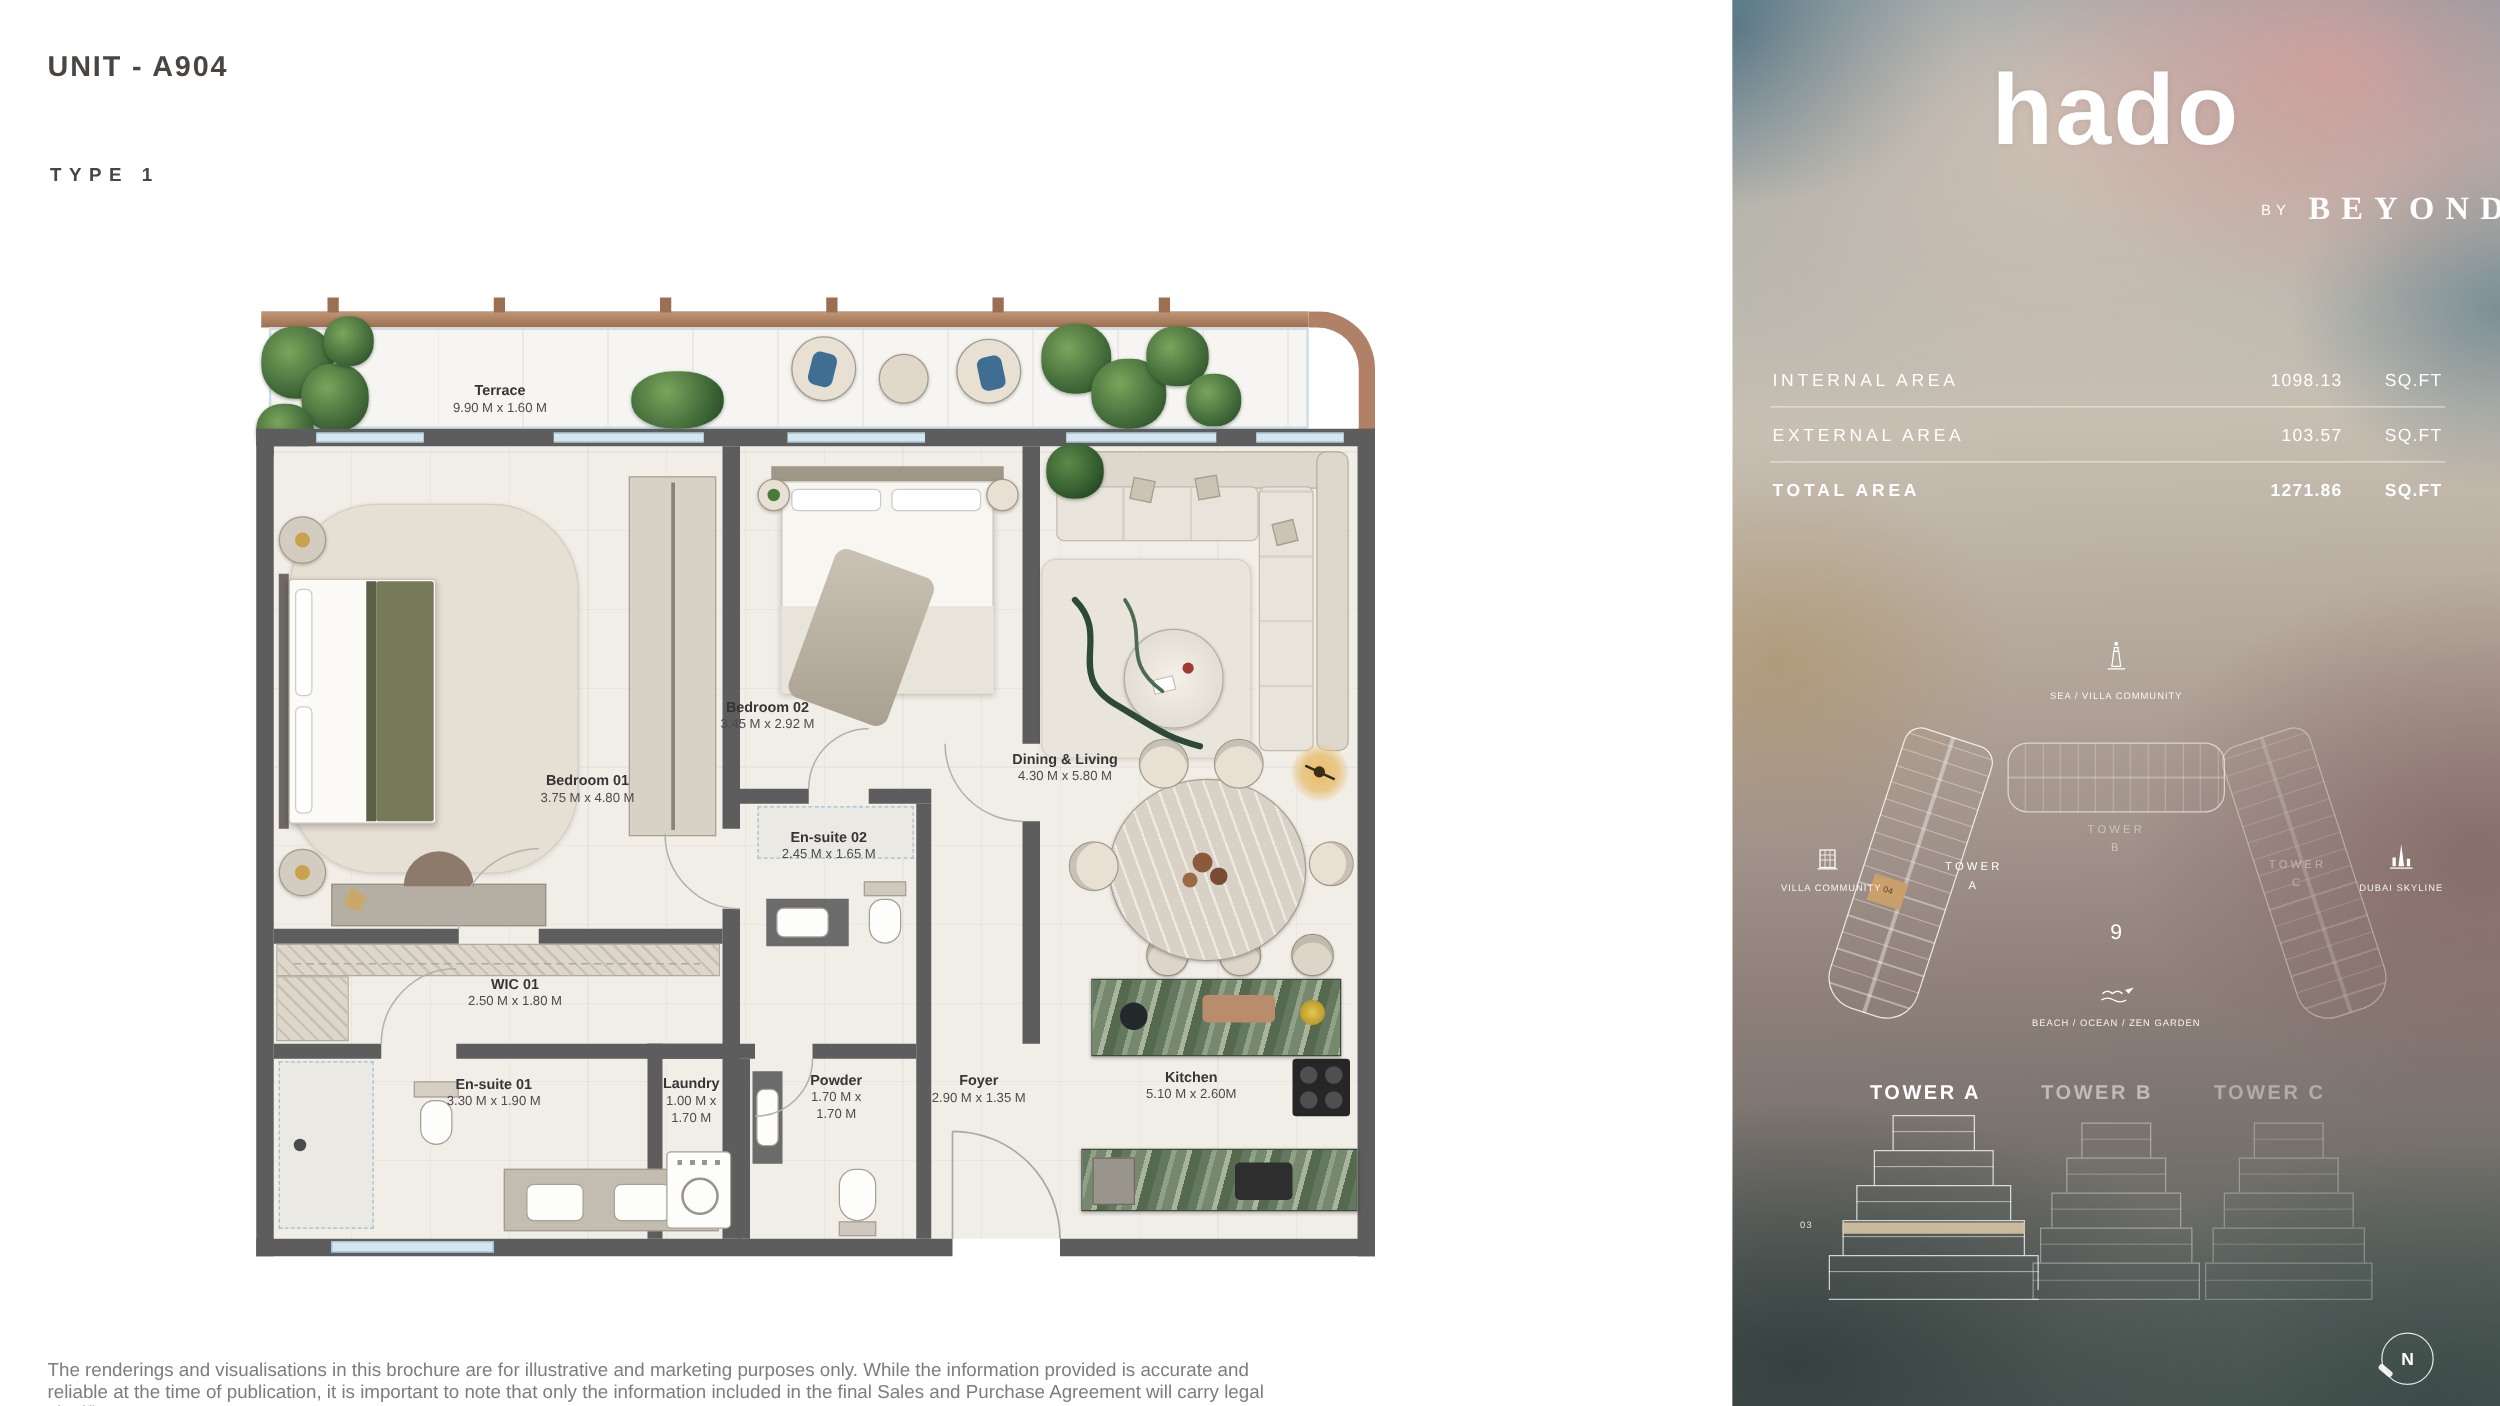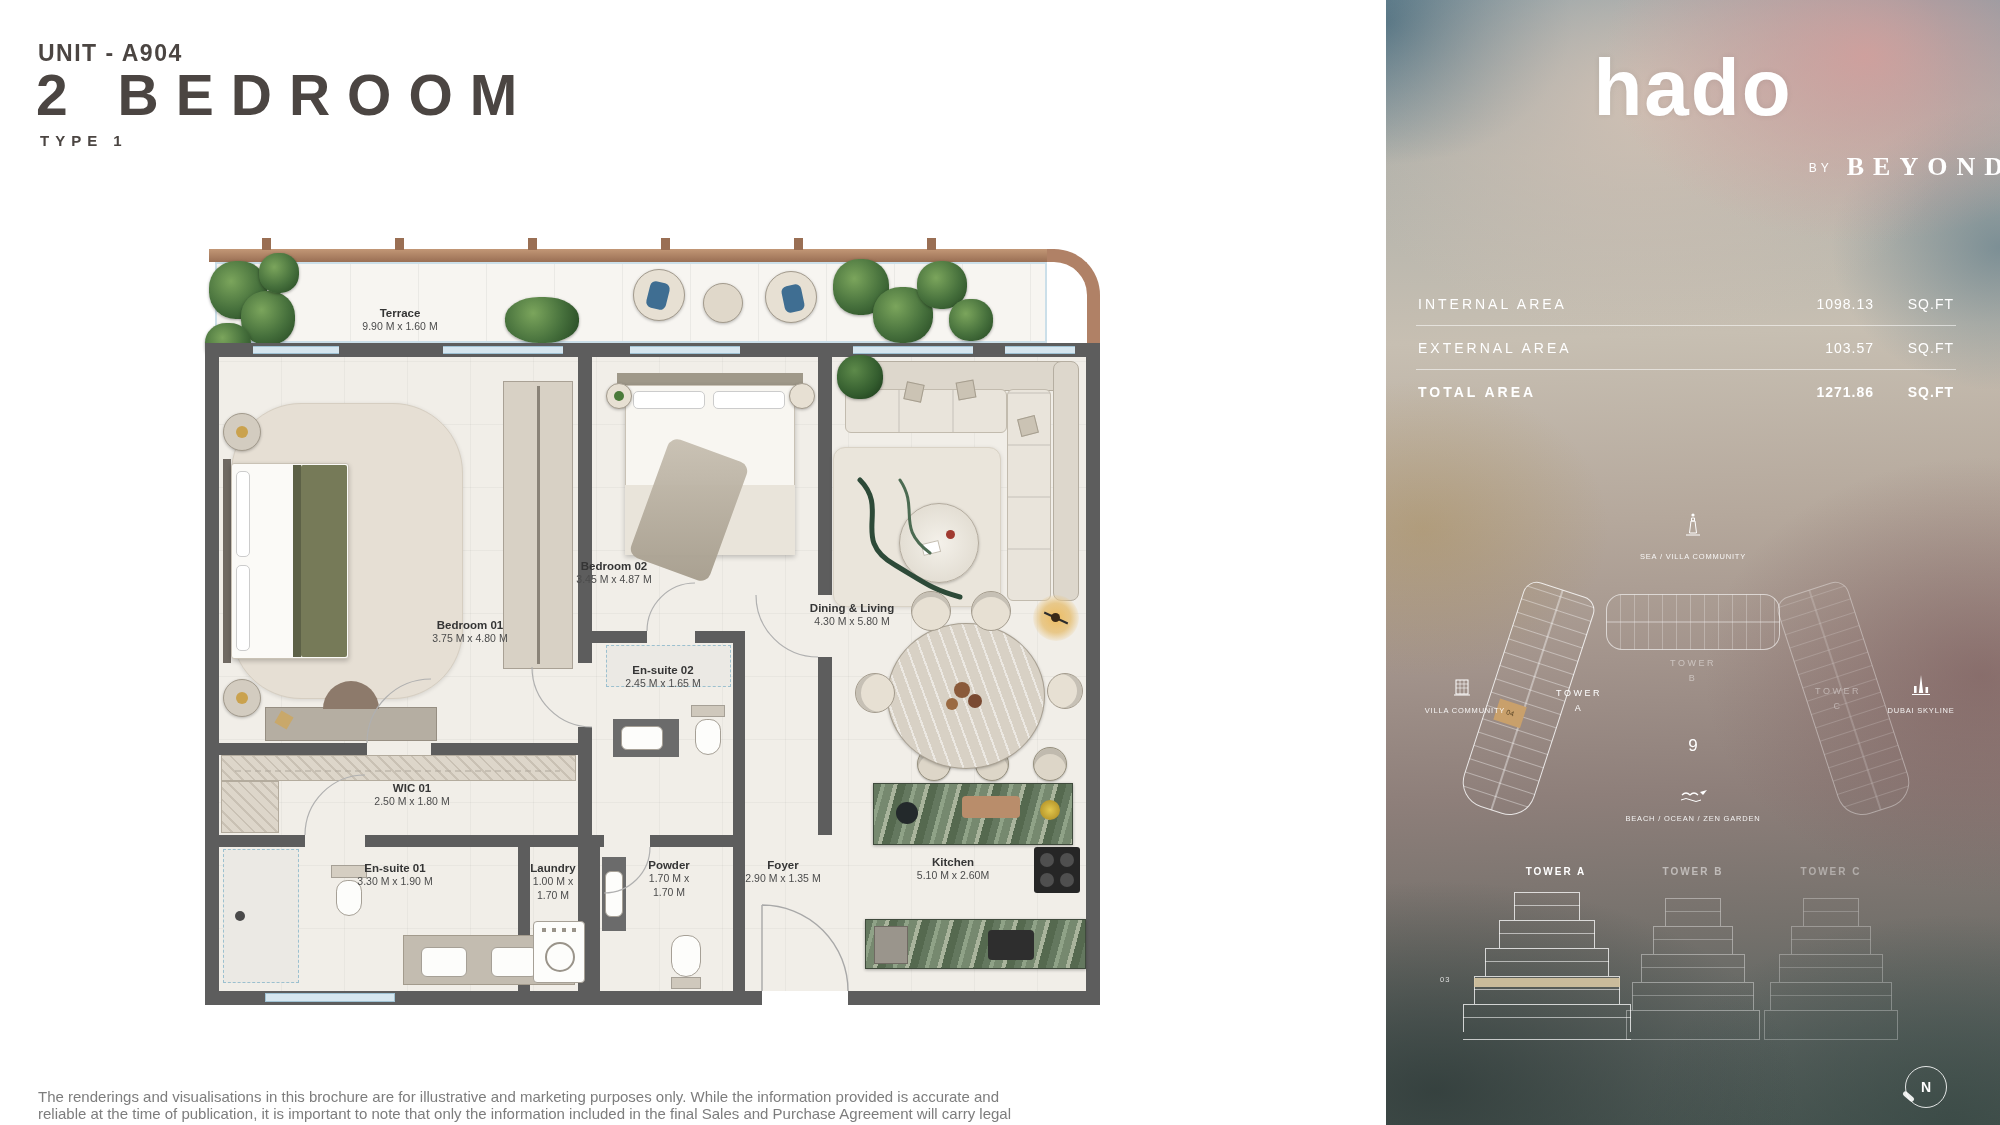--- a/index.html
+++ b/index.html
@@ -48,29 +48,28 @@
   .arow .val{margin-left:auto;letter-spacing:1px}
   .arow .unit{width:62px;text-align:right;letter-spacing:1px;margin-left:18px}
   #key-title{position:absolute;left:0;top:472px;width:100%;text-align:center;font-size:19px;font-weight:600;letter-spacing:10px}
   .klabel{position:absolute;font-size:7.5px;letter-spacing:.8px;text-align:center;color:rgba(255,255,255,.9)}
   .tower-plate{position:absolute;border:1px solid rgba(255,255,255,.8);border-radius:14px 14px 26px 26px;
     background:repeating-linear-gradient(0deg,rgba(255,255,255,0) 0 13px,rgba(255,255,255,.38) 13px 14px),linear-gradient(90deg,rgba(255,255,255,0) 0 48%,rgba(255,255,255,.38) 48% 52%,rgba(255,255,255,0) 52%)}
   .tplabel{position:absolute;width:80px;text-align:center;font-size:9px;letter-spacing:2.5px;line-height:1.7}
   .tier{margin:0 auto;height:28px;border:1px solid rgba(255,255,255,.75);border-bottom:none;
     background:linear-gradient(rgba(255,255,255,0) 0 45%,rgba(255,255,255,.55) 45% 48%,rgba(255,255,255,0) 48%)}
   .elev{position:absolute;border-bottom:1px solid rgba(255,255,255,.7)}
-  .elabel{position:absolute;width:120px;text-align:center;font-size:10px;font-weight:700;letter-spacing:2px}
+  .elabel{position:absolute;width:120px;font-size:16px;font-weight:700;letter-spacing:2px}
   #compass{position:absolute;left:519px;top:1066px;width:42px;height:42px;border:1.5px solid rgba(255,255,255,.85);border-radius:50%;text-align:center;line-height:40px;font-size:14px;font-weight:600}
 </style>
 </head>
 <body>
 
 <div id="leftpage">
   <div id="unit-label">UNIT - A904</div>
-  <div id="page-title">2 BEDROOM</div>
   <div id="type-label">TYPE 1</div>
 
   <div id="plan">
 
     <div class="a" style="left:4px;top:14px;width:838px;height:13px;background:linear-gradient(#c29776,#9a6f54)"></div>
     <div class="a" style="left:57px;top:3px;width:9px;height:12px;background:#9a6f54"></div>
     <div class="a" style="left:190px;top:3px;width:9px;height:12px;background:#9a6f54"></div>
     <div class="a" style="left:323px;top:3px;width:9px;height:12px;background:#9a6f54"></div>
     <div class="a" style="left:456px;top:3px;width:9px;height:12px;background:#9a6f54"></div>
     <div class="a" style="left:589px;top:3px;width:9px;height:12px;background:#9a6f54"></div>
@@ -244,21 +243,21 @@
     <div class="room-label" style="left:195px;top:85px">
         <b>Terrace</b>
         <span>9.90 M x 1.60 M</span>
       </div>
     <div class="room-label" style="left:265px;top:397px">
         <b>Bedroom 01</b>
         <span>3.75 M x 4.80 M</span>
       </div>
     <div class="room-label" style="left:409px;top:338px">
         <b>Bedroom 02</b>
-        <span>3.45 M x 4.87 M</span>
+        <span>3.45 M x 2.92 M</span>
       </div>
     <div class="room-label" style="left:458px;top:442px">
         <b>En-suite 02</b>
         <span>2.45 M x 1.65 M</span>
       </div>
     <div class="room-label" style="left:207px;top:560px">
         <b>WIC 01</b>
         <span>2.50 M x 1.80 M</span>
       </div>
     <div class="room-label" style="left:190px;top:640px">

